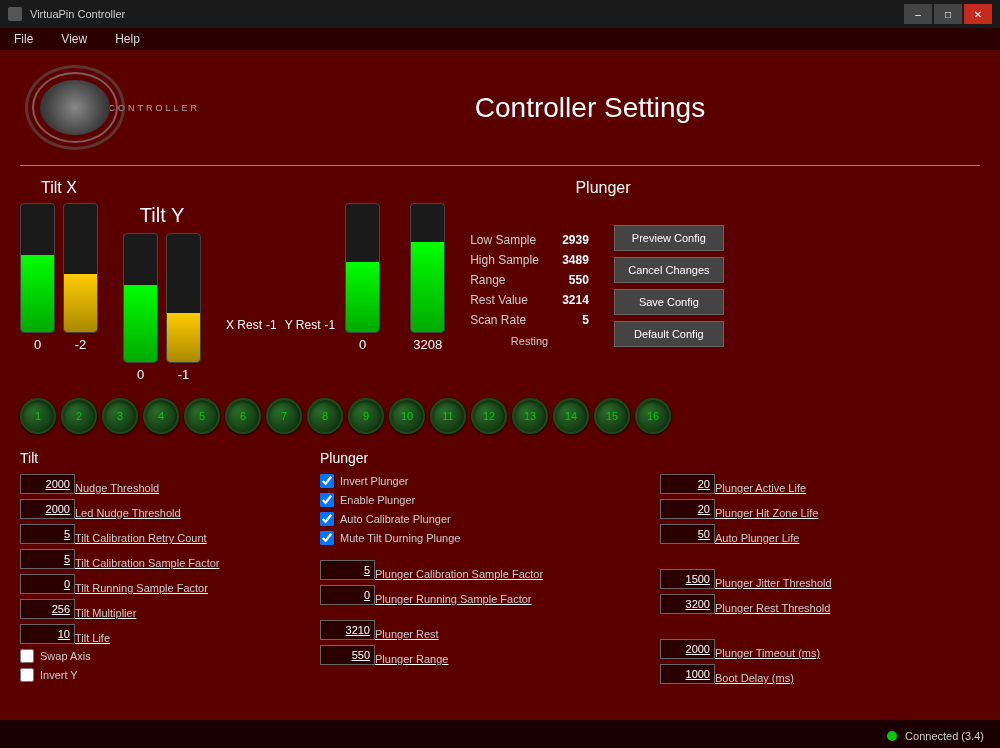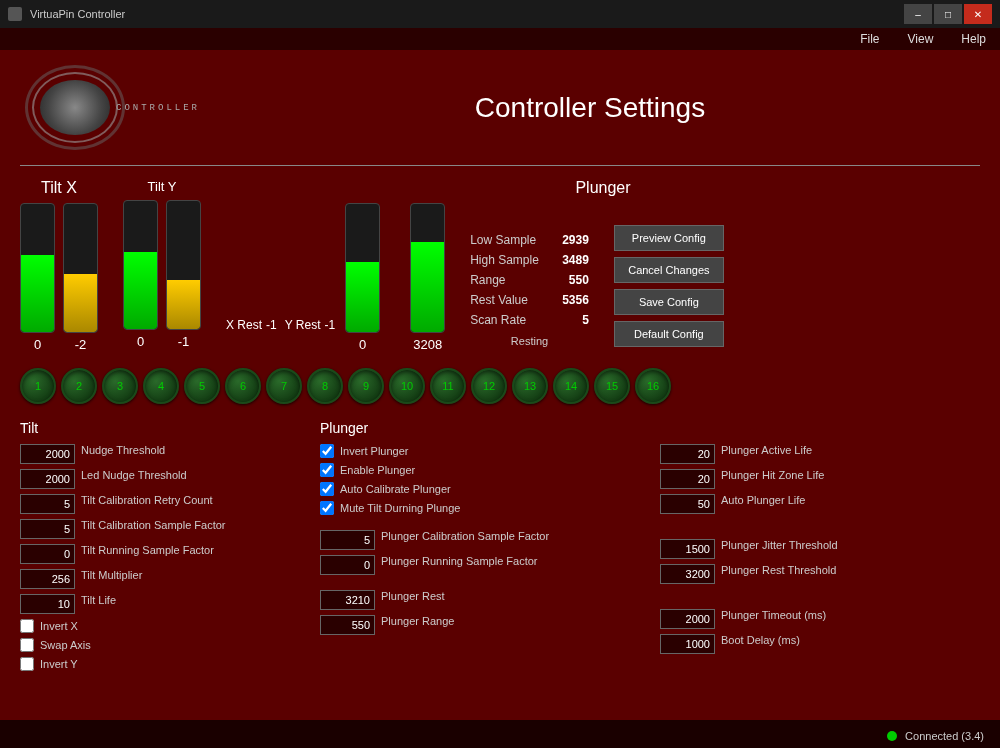--- a/index.html
+++ b/index.html
@@ -47,21 +47,20 @@
     }
     .title-bar-btn:last-child { background: #c42b1c; }
     .menu-bar {
       background: #2a0000;
       height: 22px;
       display: flex;
       align-items: center;
       padding: 0 8px;
       gap: 16px;
       font-size: 12px;
-      justify-content: flex-end;
     }
     .menu-item {
       cursor: pointer;
       color: #ddd;
       padding: 2px 6px;
     }
     .main-content {
       padding: 0 20px;
       background: #5a0000;
       min-height: 670px;
@@ -170,23 +169,23 @@
     .plunger-settings {
       flex: 2;
     }
     .section-title {
       font-size: 14px;
       color: #fff;
       margin-bottom: 8px;
     }
     .setting-row {
       display: flex;
-      align-items: flex-start;
+      align-items: flex-end;
       margin-bottom: 5px;
-      gap: 6px;
+      text-decoration: underline;
     }
     .setting-input {
       width: 55px;
       height: 20px;
       background: #2a0000;
       border: 1px solid #666;
       color: #fff;
       font-size: 11px;
       text-align: right;
       padding: 0 4px;
@@ -264,21 +263,21 @@
 
   <div class="header-section">
     <div class="logo-area">
       <div style="display:flex; align-items:center;">
         <div style="position:relative; width:110px; height:95px;">
 
           <div style="position:absolute; top:5px; left:5px; width:100px; height:85px; border-radius:50%; border:3px solid #666; opacity:0.5;"></div>
           <div style="position:absolute; top:12px; left:12px; width:86px; height:71px; border-radius:50%; border:2px solid #999; opacity:0.6;"></div>
           <div style="position:absolute; top:20px; left:20px; width:70px; height:55px; border-radius:50%; background:radial-gradient(circle, #888 0%, #444 60%, #222 100%);"></div>
         </div>
-        <div style="margin-left:15px;font-family:Liberation Mono, monospace;">
+        <div style="margin-left:15px;">
           <div style="font-size:9px; color:#aaa; letter-spacing:3px;">CONTROLLER</div>
         </div>
       </div>
     </div>
     <div class="page-title">Controller Settings</div>
   </div>
 
   <div class="divider"></div>
 
   <div style="display:flex; align-items:flex-start; padding: 8px 0; gap:0;">
@@ -295,21 +294,21 @@
         <div style="display:flex; flex-direction:column; align-items:center;">
           <div class="bar-container">
             <div class="bar-fill yellow" style="height:45%;"></div>
           </div>
           <div style="font-size:13px; margin-top:4px;">-2</div>
         </div>
       </div>
     </div>
 
     <div style="display:flex; flex-direction:column; align-items:center; margin-right:25px;">
-      <div style="font-size:13px; margin-bottom:6px;">Tilt Y</div>
+      <div style="font-size:20px; margin-bottom:6px;margin-top:25px;">Tilt Y</div>
       <div style="display:flex; gap:8px;">
         <div style="display:flex; flex-direction:column; align-items:center;">
           <div class="bar-container">
             <div class="bar-fill" style="height:60%;"></div>
           </div>
           <div style="font-size:13px; margin-top:4px;">0</div>
         </div>
         <div style="display:flex; flex-direction:column; align-items:center;">
           <div class="bar-container">
             <div class="bar-fill yellow" style="height:38%;"></div>
@@ -357,21 +356,21 @@
           <div class="info-row">
             <span class="info-label">High Sample</span>
             <span class="info-value">3489</span>
           </div>
           <div class="info-row">
             <span class="info-label">Range</span>
             <span class="info-value">550</span>
           </div>
           <div class="info-row">
             <span class="info-label">Rest Value</span>
-            <span class="info-value">5356</span>
+            <span class="info-value">3214</span>
           </div>
           <div class="info-row">
             <span class="info-label">Scan Rate</span>
             <span class="info-value">5</span>
           </div>
           <div style="color:#ccc; font-size:11px; text-align:center; margin-top:2px;">Resting</div>
         </div>
 
         <div class="config-buttons" style="margin-left:5px; padding-bottom:5px;">
           <button class="config-btn">Preview Config</button>
@@ -430,24 +429,20 @@
       <div class="setting-row">
         <input class="setting-input" type="text" value="256" style="">
         <span class="setting-label">Tilt Multiplier</span>
       </div>
       <div class="setting-row">
         <input class="setting-input" type="text" value="10" style="">
         <span class="setting-label">Tilt Life</span>
       </div>
       <div class="checkbox-row">
         <input class="setting-checkbox" type="checkbox" style="">
-        <span class="setting-label">Invert X</span>
-      </div>
-      <div class="checkbox-row">
-        <input class="setting-checkbox" type="checkbox" style="">
         <span class="setting-label">Swap Axis</span>
       </div>
       <div class="checkbox-row">
         <input class="setting-checkbox" type="checkbox" style="">
         <span class="setting-label">Invert Y</span>
       </div>
     </div>
 
     <div class="plunger-settings">
       <div class="section-title">Plunger</div>

